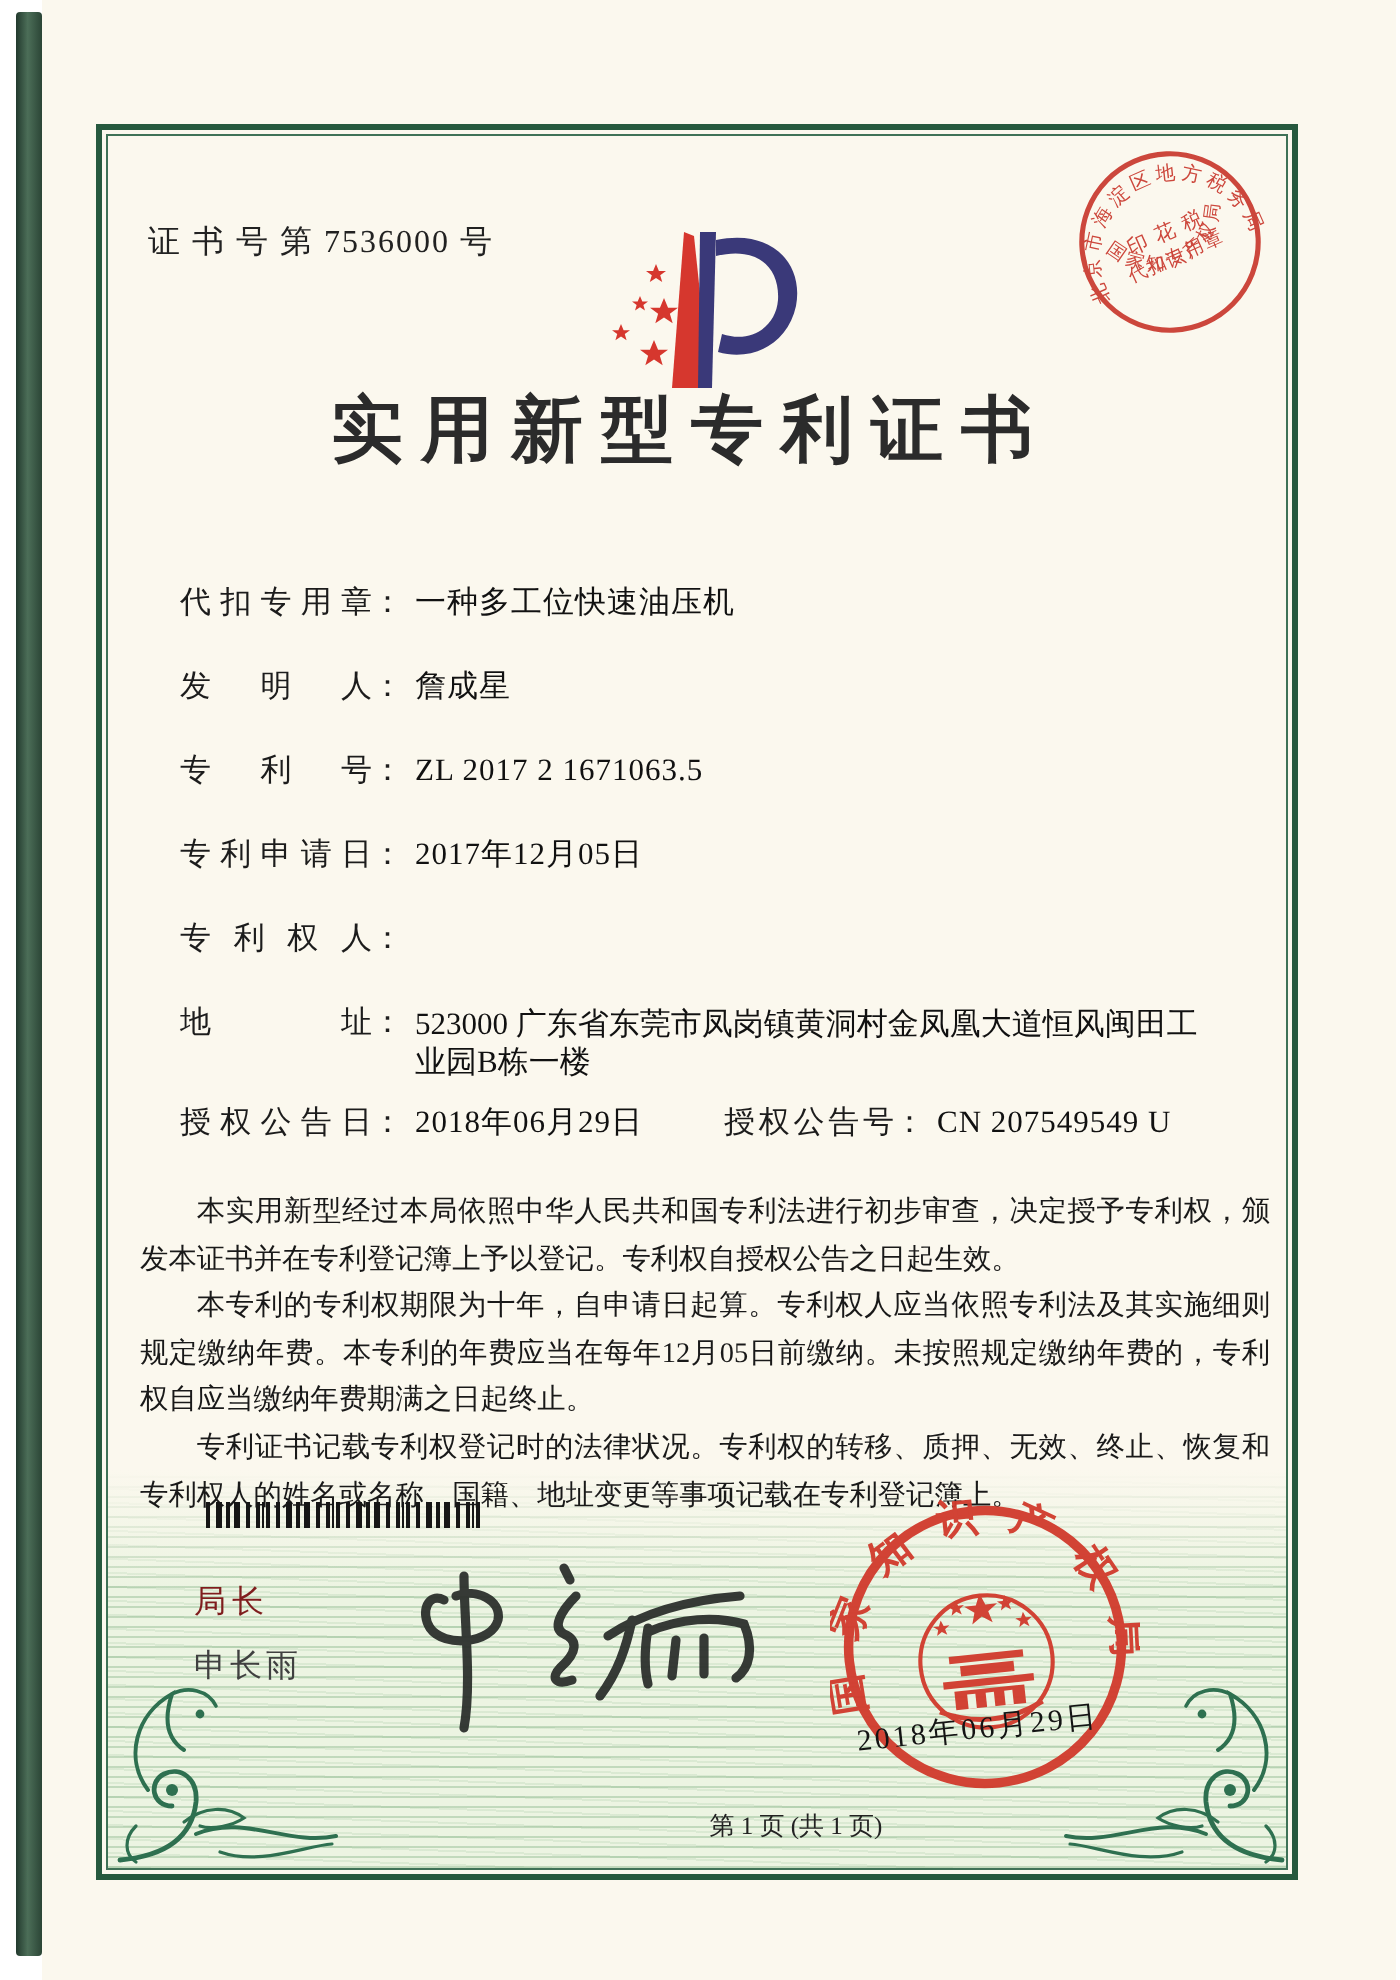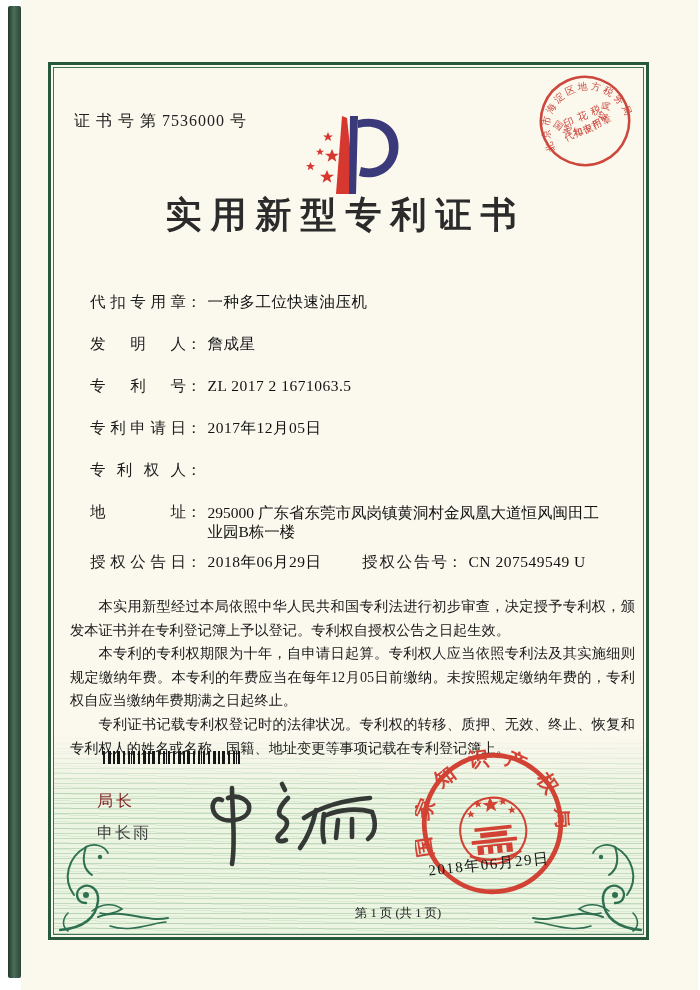--- a/index.html
+++ b/index.html
@@ -160,21 +160,21 @@
         <span class="fcolon">：</span>
       <span class="fvalue">2017年12月05日</span>
     </div>
     <div class="field-row">
       <span class="flabel">专利权人</span>
         <span class="fcolon">：</span>
     </div>
     <div class="field-row addr">
       <span class="flabel">地址</span>
         <span class="fcolon">：</span>
-      <span class="fvalue">295000 广东省东莞市凤岗镇黄洞村金凤凰大道恒风闽田工业园B栋一楼</span>
+      <span class="fvalue">523000 广东省东莞市凤岗镇黄洞村金凤凰大道恒风闽田工业园B栋一楼</span>
     </div>
     <div class="field-row">
       <span class="grant-group grant-first">
         <span class="flabel">授权公告日</span>
           <span class="fcolon">：</span>
         <span class="fvalue">2018年06月29日</span>
       </span>
       <span class="grant-group">
         <span class="flabel narrow">授权公告号</span>
           <span class="fcolon">：</span>

